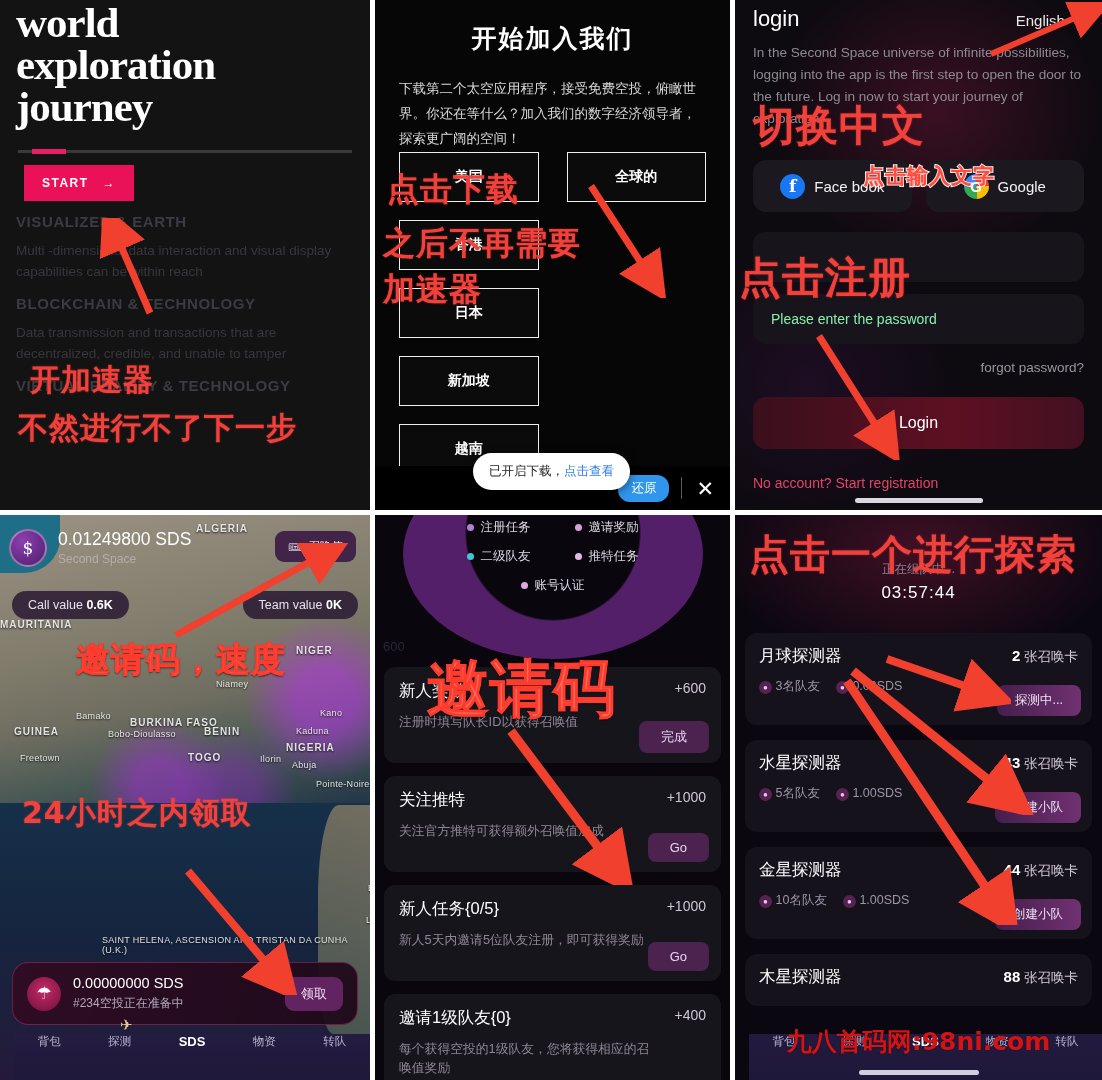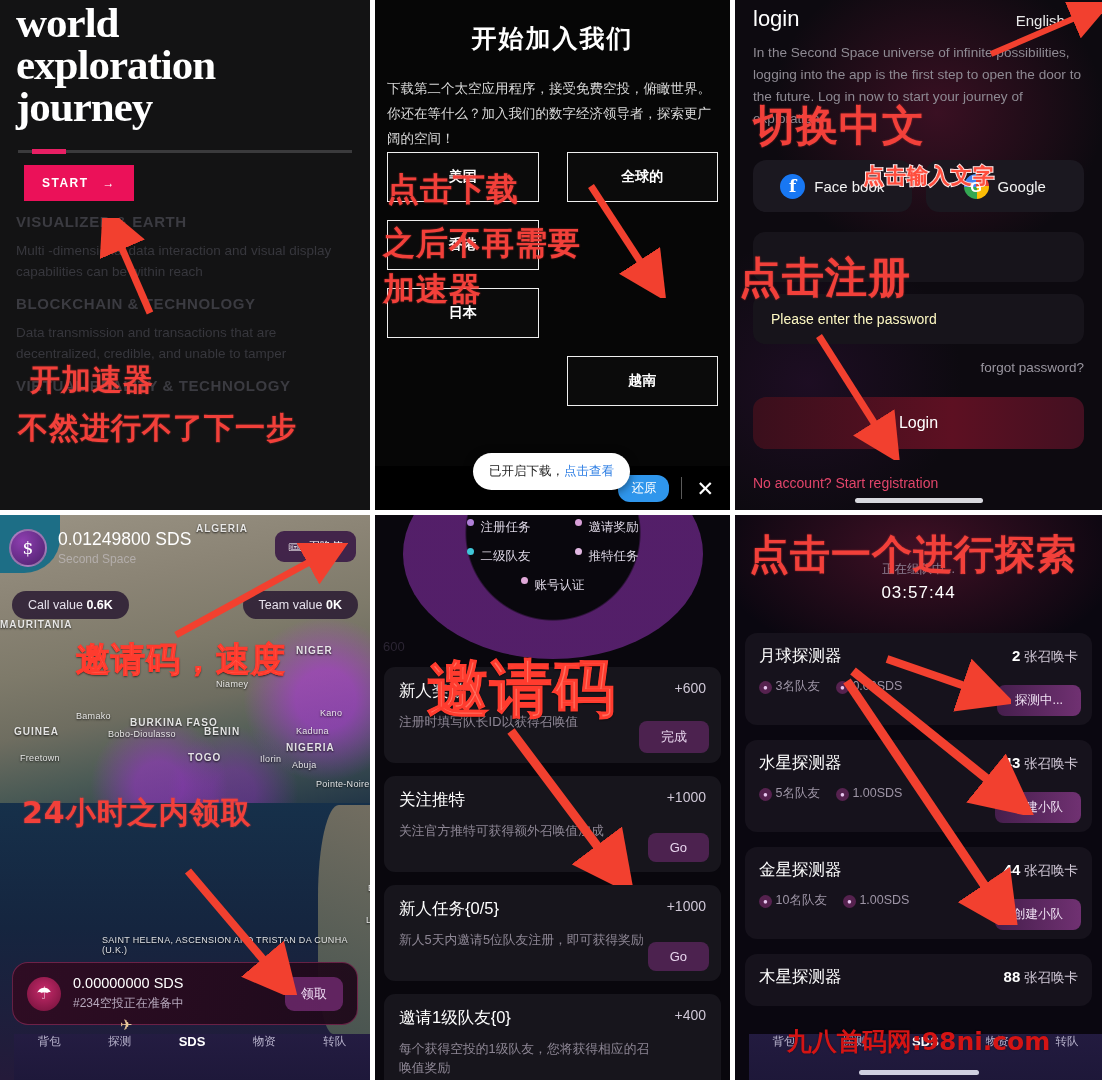--- a/index.html
+++ b/index.html
@@ -54,21 +54,21 @@
   .hero-rule i { position:absolute; left:14px; top:-1px; width:34px; height:5px; background:#e81f64; }
   .start-btn {
     margin-top:12px; margin-left:8px; display:inline-flex; align-items:center; gap:14px;
     background:#eb1159; color:#fff; font-weight:bold; font-size:12px; letter-spacing:1.5px;
     padding:11px 18px;
   }
   .sec-h { color:#3b3b41; font-weight:bold; font-size:15px; letter-spacing:.6px; margin-top:12px; }
   .sec-p { color:#37373d; font-size:13.5px; line-height:1.55; margin-top:11px; max-width:330px; }
 
   
-  .p2 { background:#060606; padding:0 12px; }
+  .p2 { background:#060606; padding:0 24px; }
   .p2 h2 { color:#fff; font-size:25px; text-align:center; padding-top:22px; font-weight:bold;
            font-family:"DejaVu Sans", sans-serif; letter-spacing:2px;}
   .p2 p { color:#d9d9d9; font-size:13.5px; line-height:1.85; margin-top:22px; }
   .reg-grid { display:grid; grid-template-columns:1fr 1fr; column-gap:28px; row-gap:18px; }
   .reg-btn {
     border:1.5px solid #efefef; background:#0b0b0b; color:#fff;
     height:50px; display:flex; align-items:center; justify-content:center;
     font-size:14px; font-weight:bold;
     font-family:"DejaVu Sans", sans-serif;
   }
@@ -108,21 +108,21 @@
     color:#f1f1f1; font-size:15px;
   }
   .fb-ic { width:25px; height:25px; border-radius:50%; background:#1877f2; color:#fff;
            font-weight:bold; font-size:17px; display:flex; align-items:center; justify-content:center;
            font-family:"DejaVu Serif", serif; }
   .gg-ic { width:25px; height:25px; border-radius:50%;
            background:conic-gradient(#ea4335 0 25%, #fbbc05 0 50%, #34a853 0 75%, #4285f4 0);
            display:flex; align-items:center; justify-content:center; color:#fff;
            font-weight:bold; font-size:15px; }
   .lg-field { margin-top:20px; height:50px; background:#17141b; border-radius:12px;
-              display:flex; align-items:center; padding:0 18px; color:#fef9c3; font-size:14px; }
+              display:flex; align-items:center; padding:0 18px; color:#86efac; font-size:14px; }
   .lg-field.pw { margin-top:12px; }
   .forgot { text-align:right; color:#9a96a0; font-size:13.5px; margin-top:16px; }
   .lg-btn { margin-top:22px; height:52px; border-radius:13px;
             background:linear-gradient(90deg,#3a0f1c,#5d1022 60%,#431021);
             display:flex; align-items:center; justify-content:center; color:#fff; font-size:16px; }
   .no-acc { margin-top:26px; color:#b5b1ba; font-size:14px; }
   .no-acc span { color:#e2456a; }
   .home-ind { position:absolute; left:50%; transform:translateX(-50%); bottom:7px;
               width:128px; height:5px; border-radius:3px; background:#d8d8de; }
 
@@ -186,21 +186,21 @@
   .plane { position:absolute; left:120px; bottom:46px; color:#e8c79a; font-size:15px; z-index:9; }
 
   
   .p5 { background:#09070d; }
   .wheel { position:absolute; left:50%; top:-66px; transform:translateX(-50%);
     width:300px; height:210px; border-radius:50%;
     background:radial-gradient(circle at 50% 40%, rgba(112,40,140,.0) 0 44%, rgba(112,40,140,.72) 45% 78%, rgba(112,40,140,0) 80%);
   }
   .legend { position:absolute; left:0; right:0; top:4px; z-index:5; }
   .lg-row { display:flex; justify-content:center; gap:44px; margin-bottom:12px; }
-  .lg-it { display:flex; align-items:flex-start; gap:7px; color:#ded8e6; font-size:12.5px; }
+  .lg-it { display:flex; align-items:center; gap:7px; color:#ded8e6; font-size:12.5px; }
   .lg-dot { width:7px; height:7px; border-radius:50%; }
   .task-list { position:absolute; left:9px; right:9px; top:152px; }
   .task {
     background:#17151c; border-radius:11px; padding:13px 15px 10px 15px; margin-bottom:13px;
     position:relative; min-height:96px;
   }
   .task .hd { display:flex; justify-content:space-between; align-items:flex-start; }
   .task .tt { color:#fff; font-size:16.5px; }
   .task .pt { color:#cfc7d6; font-size:14px; }
   .task .ds { color:#8d8694; font-size:12.8px; line-height:1.5; margin-top:10px; max-width:255px; }
@@ -283,20 +283,21 @@
   <div class="cell p2">
     <h2>开始加入我们</h2>
     <p>下载第二个太空应用程序，接受免费空投，俯瞰世界。你还在等什么？加入我们的数字经济领导者，探索更广阔的空间！</p>
     <div class="reg-grid">
       <div class="reg-btn">美国</div>
       <div class="reg-btn">全球的</div>
       <div class="reg-btn">香港</div>
       <div></div>
       <div class="reg-btn">日本</div>
       <div></div>
+      <div class="reg-btn">新加坡</div>
       <div></div>
       <div class="reg-btn">越南</div>
       <div></div>
     </div>
 
     <div class="dl-bar">
       <div class="dl-restore">还原</div>
       <div class="dl-sep"></div>
       <div class="dl-x">✕</div>
     </div>

